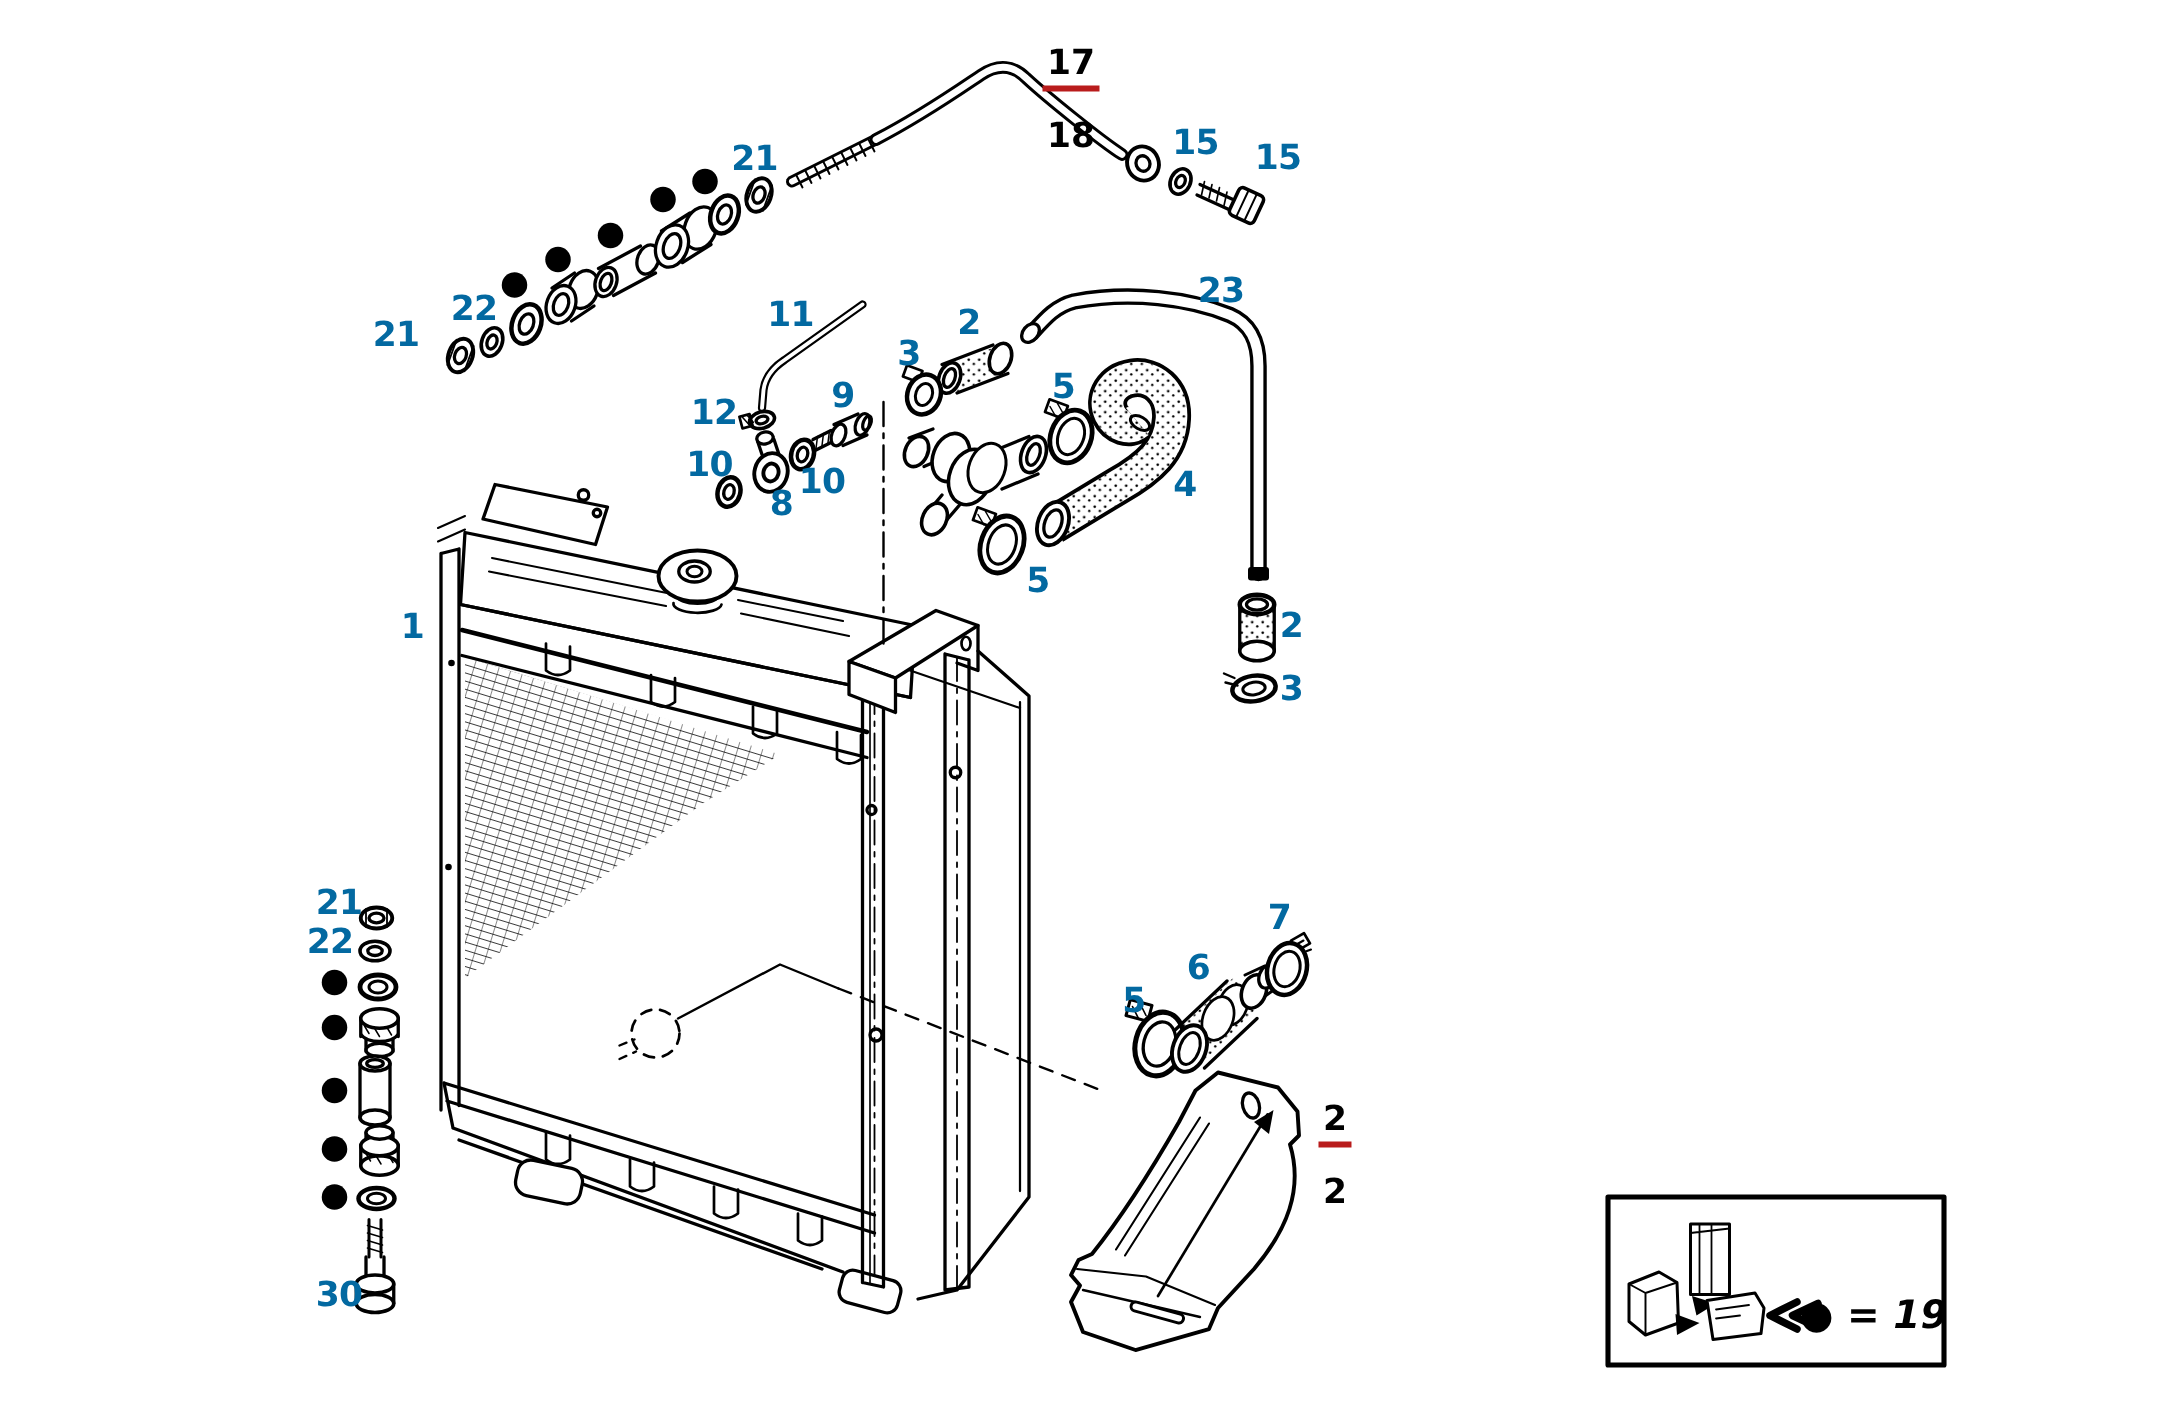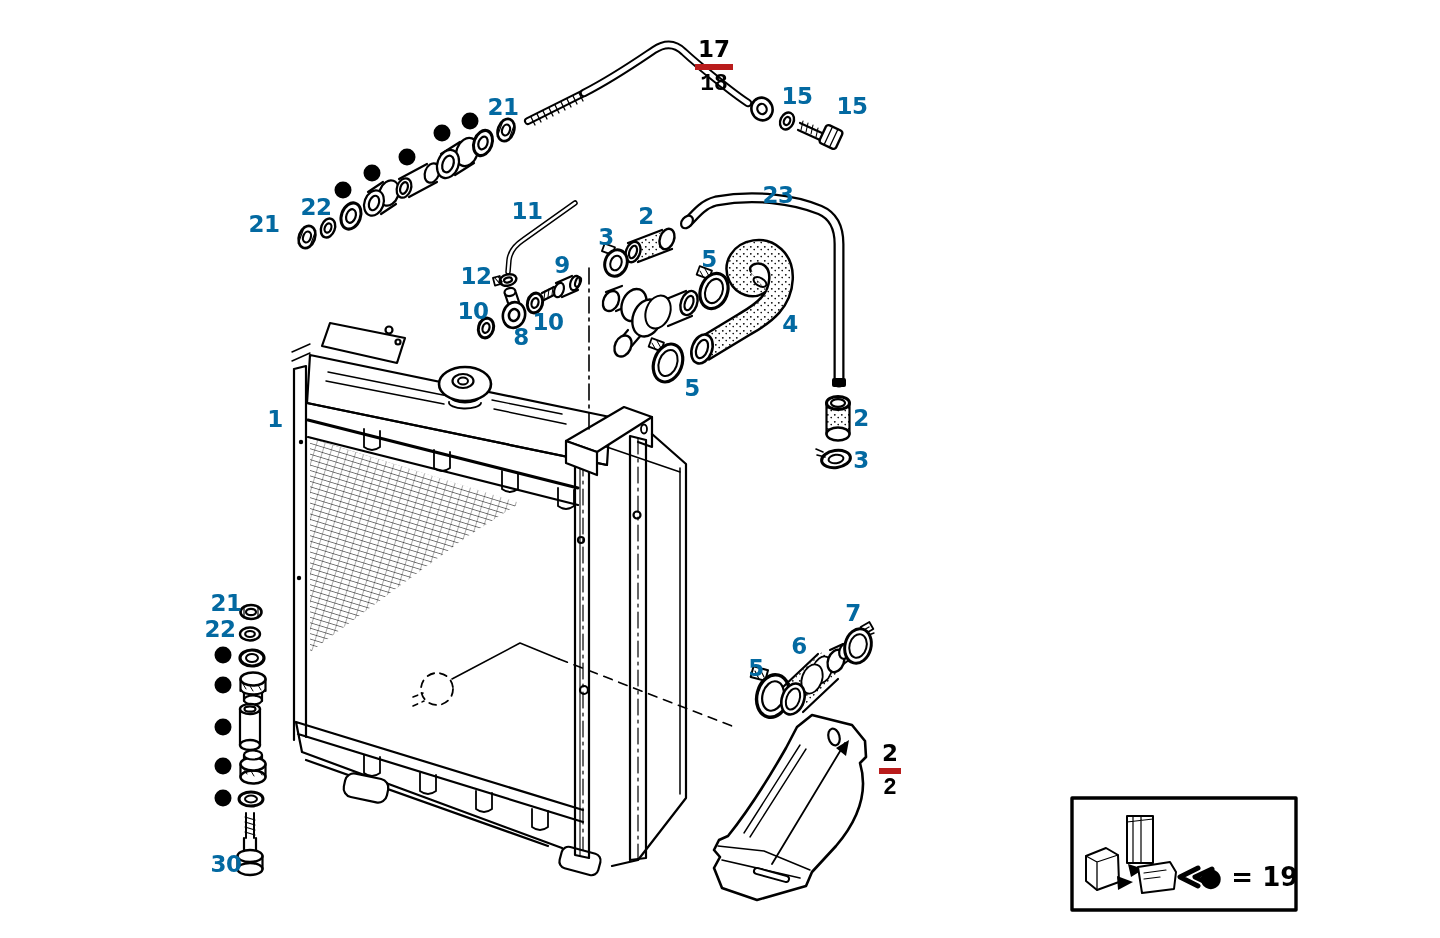--- a/index.html
+++ b/index.html
@@ -3,24 +3,24 @@
 <meta charset="utf-8">
 <style>
   html,body{margin:0;padding:0;background:#e8e8e8;}
   .page{position:relative;width:1440px;height:938px;background:#ffffff;overflow:hidden;
         font-family:"DejaVu Sans","Liberation Sans",sans-serif;}
   .page svg{position:absolute;left:0;top:0;}
   .lbl{position:absolute;transform:translate(-50%,-50%);font-weight:bold;font-size:23px;
        color:#0369a1;letter-spacing:-0.5px;white-space:nowrap;line-height:1;}
   .frac{position:absolute;transform:translate(-50%,-50%);text-align:center;font-weight:bold;
         font-size:23px;color:#000;line-height:1;}
-  .frac .top{display:block;border-bottom:6px solid #b91c1c;padding:0 3px 3px;}
-  .frac .bot{display:block;padding-top:3px;font-family:Liberation Mono, monospace;}
+  .frac .top{display:block;border-bottom:4px solid #b91c1c;padding:0 3px 3px;}
+  .frac .bot{display:block;padding-top:19px;}
   .legend-eq{position:absolute;transform:translate(-50%,-50%);font-weight:bold;font-size:26px;
-       color:#000;white-space:nowrap;}
+       color:#000;white-space:nowrap;font-style:italic;}
 </style>
 </head>
 <body>
 
 <div class="page">
 
 <svg width="1440" height="938" viewBox="0 0 1440 938">
   <defs>
     <pattern id="fins" width="8" height="5.2" patternUnits="userSpaceOnUse" patternTransform="rotate(17)">
       <path d="M0,0 H8" stroke="#000" stroke-width="1"></path>
@@ -397,21 +397,21 @@
 
 <div>
   <span class="lbl" style="left:264px;top:224px">21</span>
   <span class="lbl" style="left:316px;top:207px">22</span>
   <span class="lbl" style="left:503px;top:107px">21</span>
   <span class="lbl" style="left:797px;top:96px">15</span>
   <span class="lbl" style="left:852px;top:106px">15</span>
   <span class="lbl" style="left:527px;top:211px">11</span>
   <span class="lbl" style="left:646px;top:216px">2</span>
   <span class="lbl" style="left:606px;top:237px">3</span>
-  <span class="lbl" style="left:778px;top:195px">23</span>
+  <span class="lbl" style="left:814px;top:195px">23</span>
   <span class="lbl" style="left:476px;top:276px">12</span>
   <span class="lbl" style="left:562px;top:265px">9</span>
   <span class="lbl" style="left:473px;top:311px">10</span>
   <span class="lbl" style="left:521px;top:337px">8</span>
   <span class="lbl" style="left:548px;top:322px">10</span>
   <span class="lbl" style="left:709px;top:259px">5</span>
   <span class="lbl" style="left:790px;top:324px">4</span>
   <span class="lbl" style="left:692px;top:388px">5</span>
   <span class="lbl" style="left:861px;top:418px">2</span>
   <span class="lbl" style="left:861px;top:460px">3</span>

